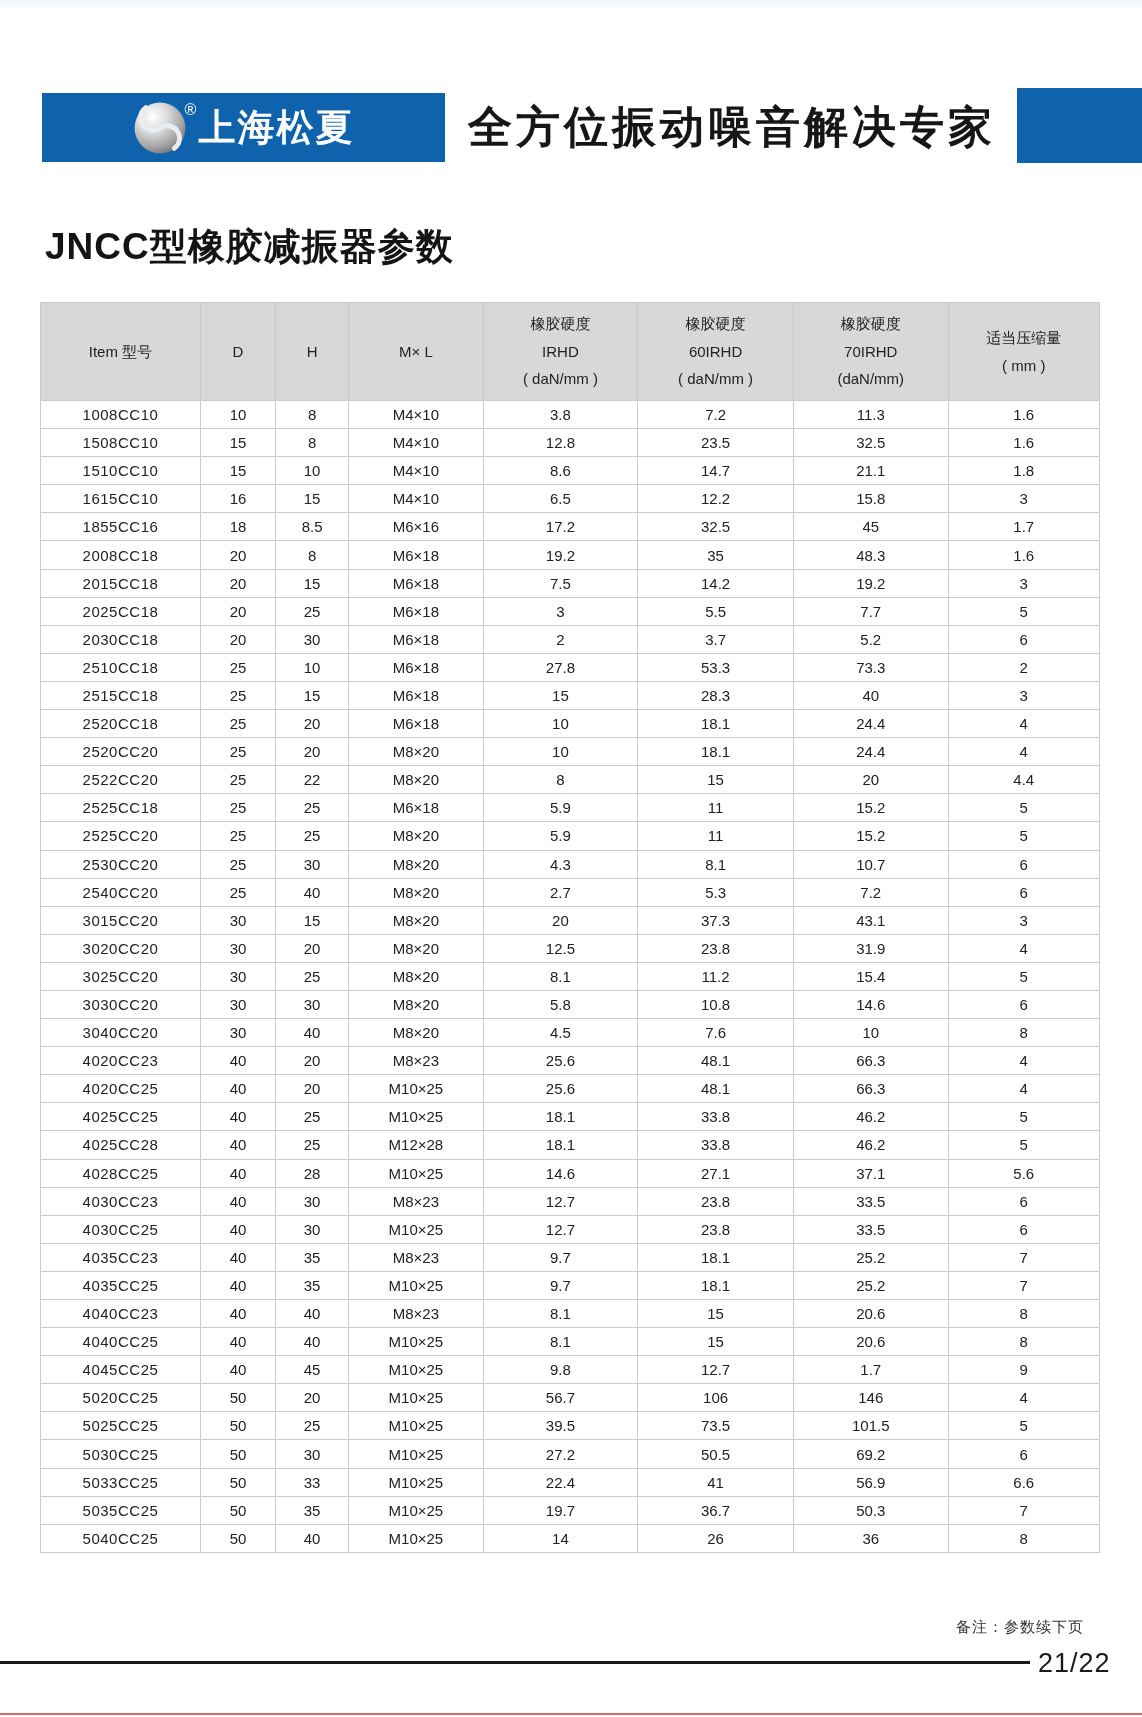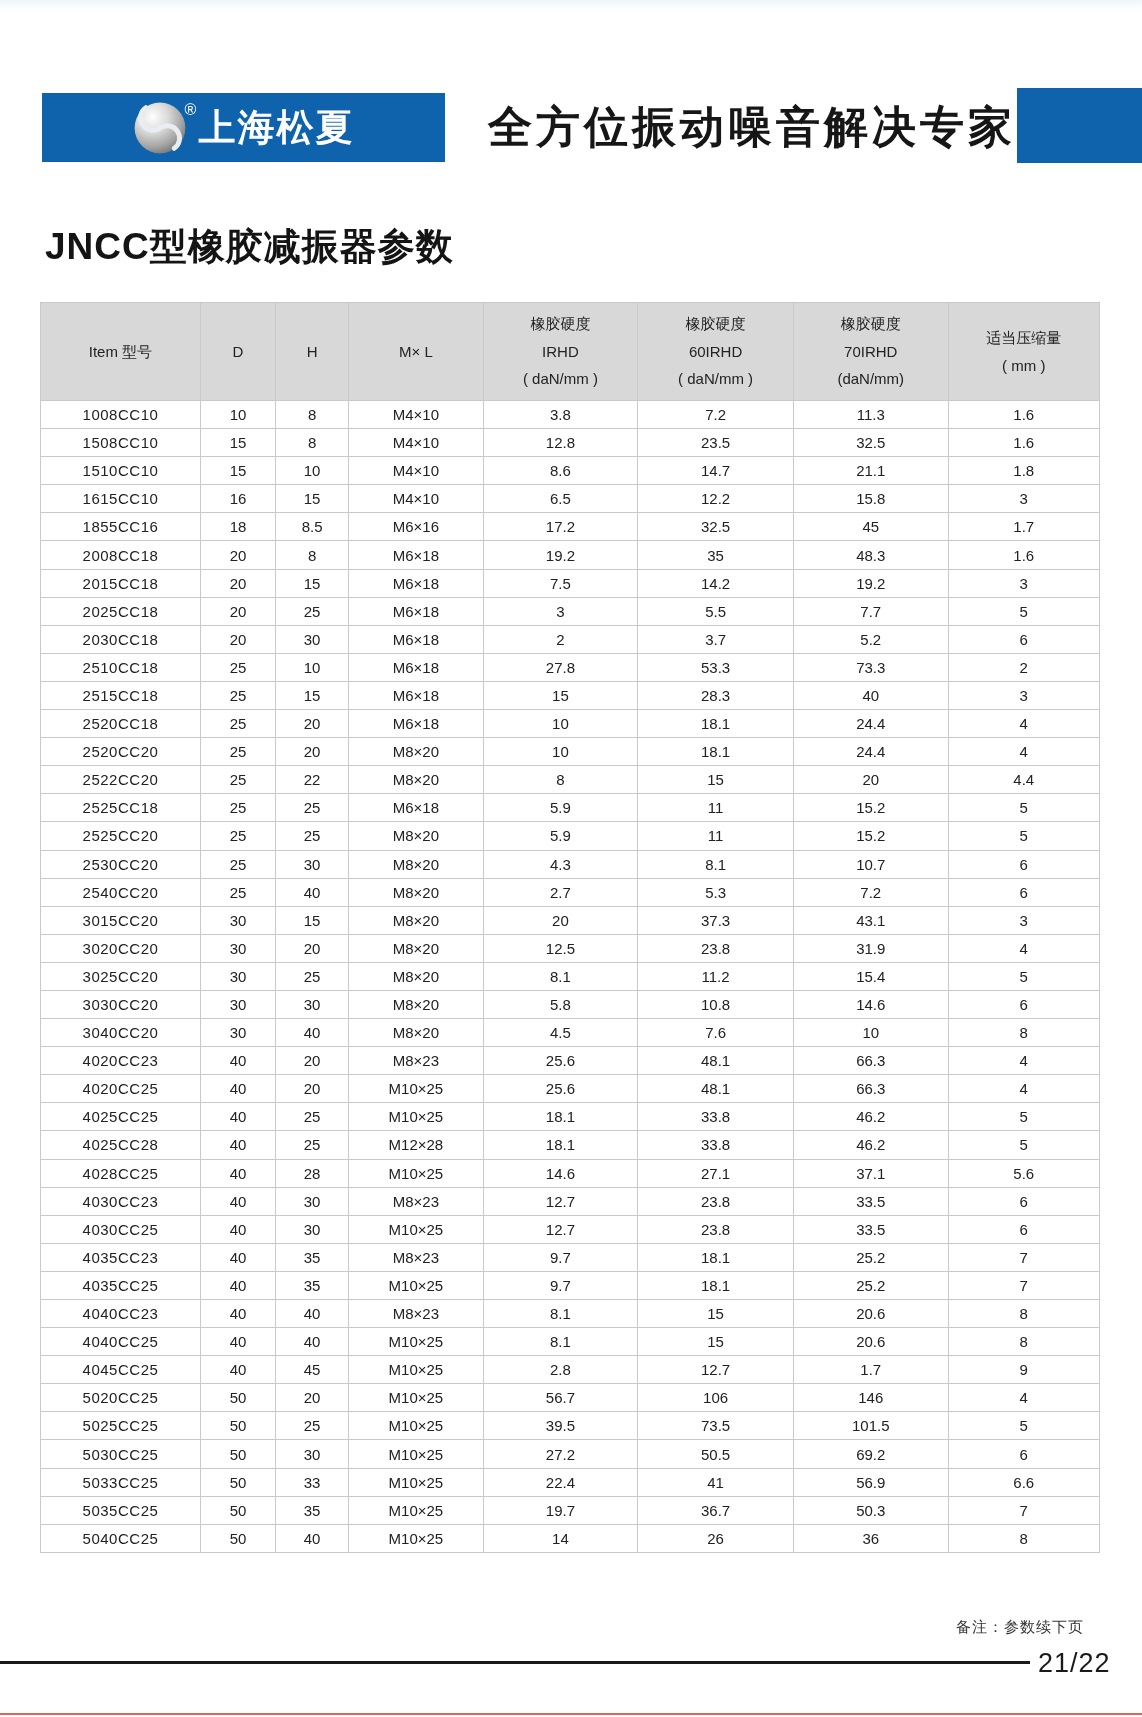--- a/index.html
+++ b/index.html
@@ -17,21 +17,21 @@
     position:absolute; left:42px; top:93px; width:403px; height:69px;
     background:#0e63ac; display:flex; align-items:center; justify-content:center;
   }
   .ball { width:54px; height:54px; flex:0 0 auto; }
   .regmark { color:#ffffff; font-size:16px; line-height:16px;
     position:relative; top:-18px; left:-2px; }
   .brand-name { color:#ffffff; font-size:37px; font-weight:bold;
     letter-spacing:2px; white-space:nowrap;text-align:center; }
   .tagline {
     position:absolute; left:448px; top:101px; width:568px; height:52px;
-    text-align:right; font-size:44px; line-height:52px; font-weight:bold;
+    text-align:center; font-size:44px; line-height:52px; font-weight:bold;
     color:#161616; letter-spacing:4px; white-space:nowrap;
   }
   .right-block { position:absolute; left:1017px; top:88px; width:125px;
     height:75px; background:#0e63ac; }
 
   .section-title {
     position:absolute; left:45px; top:222px; font-size:37px; font-weight:bold;
     color:#141414; letter-spacing:1px; white-space:nowrap;
   }
 
@@ -470,21 +470,21 @@
             <td>8.1</td>
             <td>15</td>
             <td>20.6</td>
             <td>8</td>
           </tr>
           <tr>
             <td>4045CC25</td>
             <td>40</td>
             <td>45</td>
             <td>M10×25</td>
-            <td>2.8</td>
+            <td>9.8</td>
             <td>12.7</td>
             <td>1.7</td>
             <td>9</td>
           </tr>
           <tr>
             <td>5020CC25</td>
             <td>50</td>
             <td>20</td>
             <td>M10×25</td>
             <td>56.7</td>

